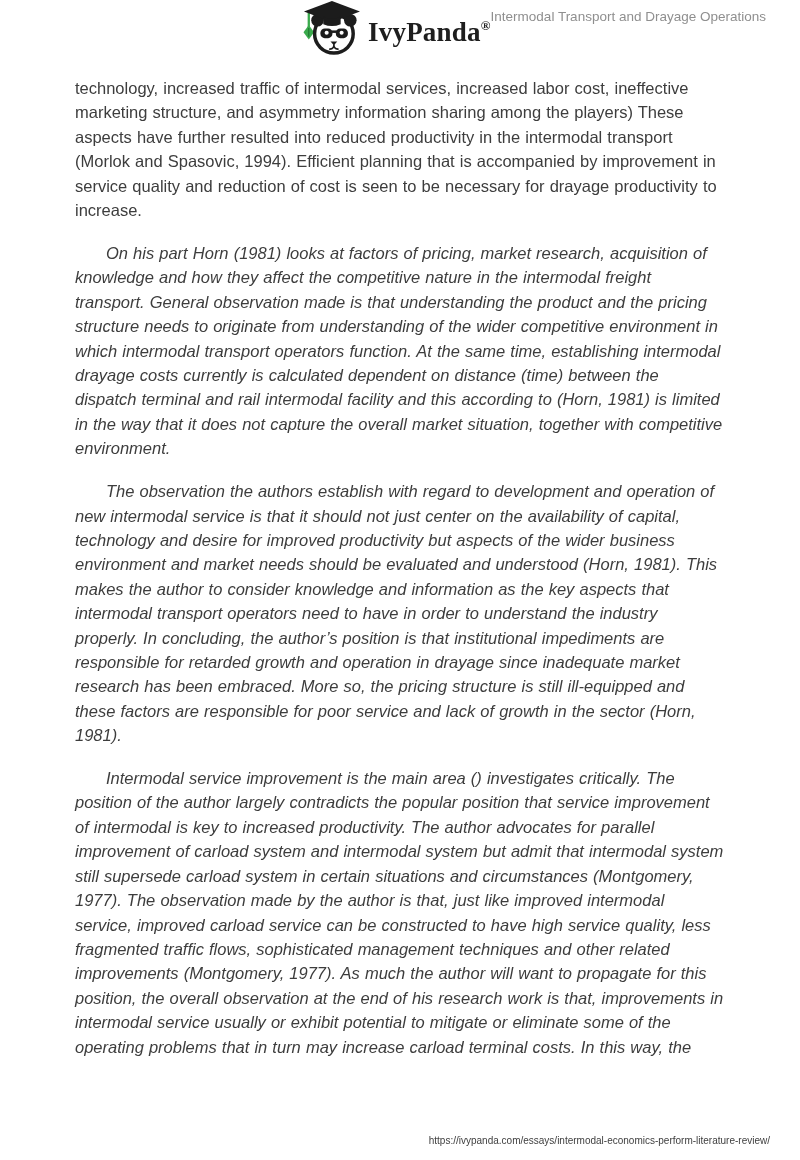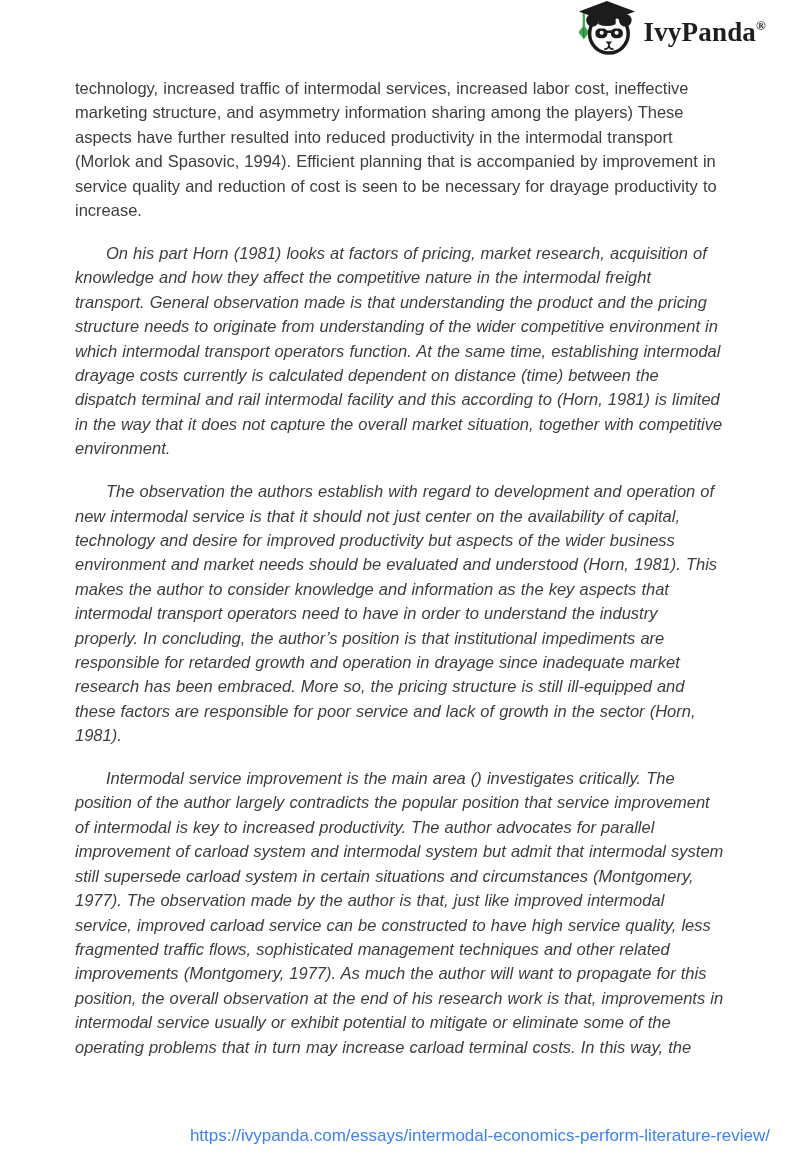--- a/index.html
+++ b/index.html
@@ -70,22 +70,22 @@
     word-spacing: 0.5px;
   }
   .content p.indent {
     text-indent: 31px;
     font-style: italic;
   }
   .footer {
     position: absolute;
     right: 30px;
     bottom: 14px;
-    font-size: 17px;
-    color: #3b82f6;
+    font-size: 10px;
+    color: #404040;
     text-decoration: none;
   }
 </style>
 </head>
 <body>
 
 <div class="page">
 
   <div class="header">
     <div class="brand">
@@ -107,20 +107,21 @@
         <rect x="37" y="29.5" width="12.5" height="10" rx="4.5" fill="#1c1c1c"></rect>
         <rect x="32" y="31.5" width="7" height="2.6" fill="#1c1c1c"></rect>
         <circle cx="27.5" cy="34" r="2.1" fill="#ffffff"></circle>
         <circle cx="43" cy="34" r="2.1" fill="#ffffff"></circle>
 
         <path d="M31.5 43 h7 l-3.5 3.8 Z" fill="#1c1c1c"></path>
         <path d="M35 46.5 q0.3 4 -4.2 4.4 M35 46.5 q-0.3 4 4.2 4.4" stroke="#1c1c1c" stroke-width="1.7" fill="none" stroke-linecap="round"></path>
       </svg>
       <div class="brand-name"><span>IvyPanda</span><span class="brand-mark">®</span></div>
     </div>
+    <div class="doc-title">Intermodal Transport and Drayage Operations</div>
   </div>
 
   <div class="content">
     <p>technology, increased traffic of intermodal services, increased labor cost, ineffective marketing structure, and asymmetry information sharing among the players) These aspects have further resulted into reduced productivity in the intermodal transport (Morlok and Spasovic, 1994). Efficient planning that is accompanied by improvement in service quality and reduction of cost is seen to be necessary for drayage productivity to increase.</p>
     <p class="indent">On his part Horn (1981) looks at factors of pricing, market research, acquisition of knowledge and how they affect the competitive nature in the intermodal freight transport. General observation made is that understanding the product and the pricing structure needs to originate from understanding of the wider competitive environment in which intermodal transport operators function. At the same time, establishing intermodal drayage costs currently is calculated dependent on distance (time) between the dispatch terminal and rail intermodal facility and this according to (Horn, 1981) is limited in the way that it does not capture the overall market situation, together with competitive environment.</p>
     <p class="indent">The observation the authors establish with regard to development and operation of new intermodal service is that it should not just center on the availability of capital, technology and desire for improved productivity but aspects of the wider business environment and market needs should be evaluated and understood (Horn, 1981). This makes the author to consider knowledge and information as the key aspects that intermodal transport operators need to have in order to understand the industry properly. In concluding, the author’s position is that institutional impediments are responsible for retarded growth and operation in drayage since inadequate market research has been embraced. More so, the pricing structure is still ill-equipped and these factors are responsible for poor service and lack of growth in the sector (Horn, 1981).</p>
     <p class="indent">Intermodal service improvement is the main area () investigates critically. The position of the author largely contradicts the popular position that service improvement of intermodal is key to increased productivity. The author advocates for parallel improvement of carload system and intermodal system but admit that intermodal system still supersede carload system in certain situations and circumstances (Montgomery, 1977). The observation made by the author is that, just like improved intermodal service, improved carload service can be constructed to have high service quality, less fragmented traffic flows, sophisticated management techniques and other related improvements (Montgomery, 1977). As much the author will want to propagate for this position, the overall observation at the end of his research work is that, improvements in intermodal service usually or exhibit potential to mitigate or eliminate some of the operating problems that in turn may increase carload terminal costs. In this way, the</p>
   </div>
 
   <a class="footer">https://ivypanda.com/essays/intermodal-economics-perform-literature-review/</a>

